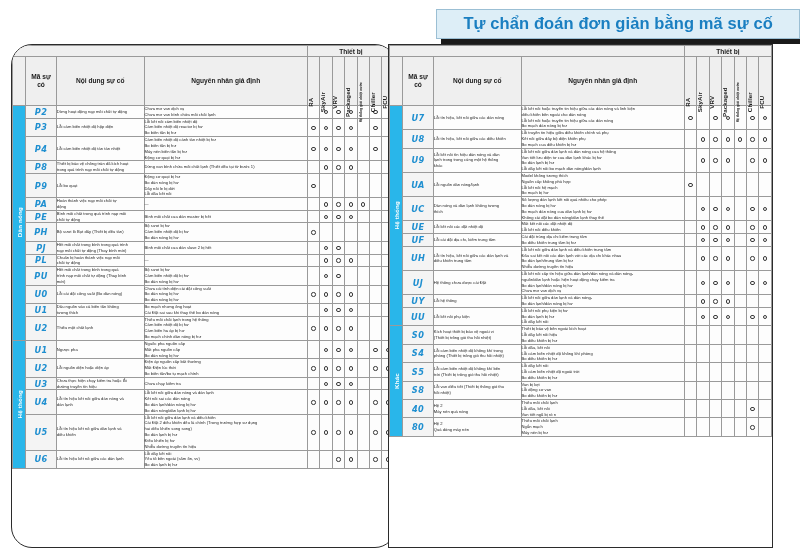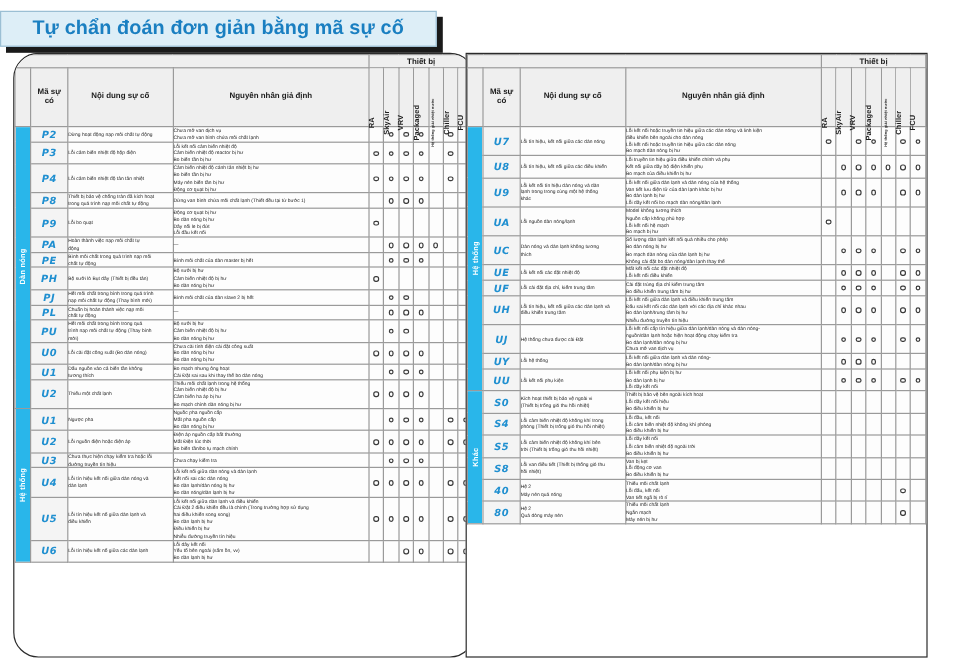--- a/index.html
+++ b/index.html
@@ -18,21 +18,21 @@
   }
 
   
   .title-wrap {
     position: absolute;
     left: 0; top: 8px;
     width: 800px;
     height: 32px;
     display: flex;
     align-items: center;
-    justify-content: flex-start;
+    justify-content: flex-end;
   }
   .title-shadow {
     position: relative;
     display: inline-block;
   }
   .title-shadow::after {
     content: "";
     position: absolute;
     left: 5px; top: 5px;
     width: 100%; height: 100%;

